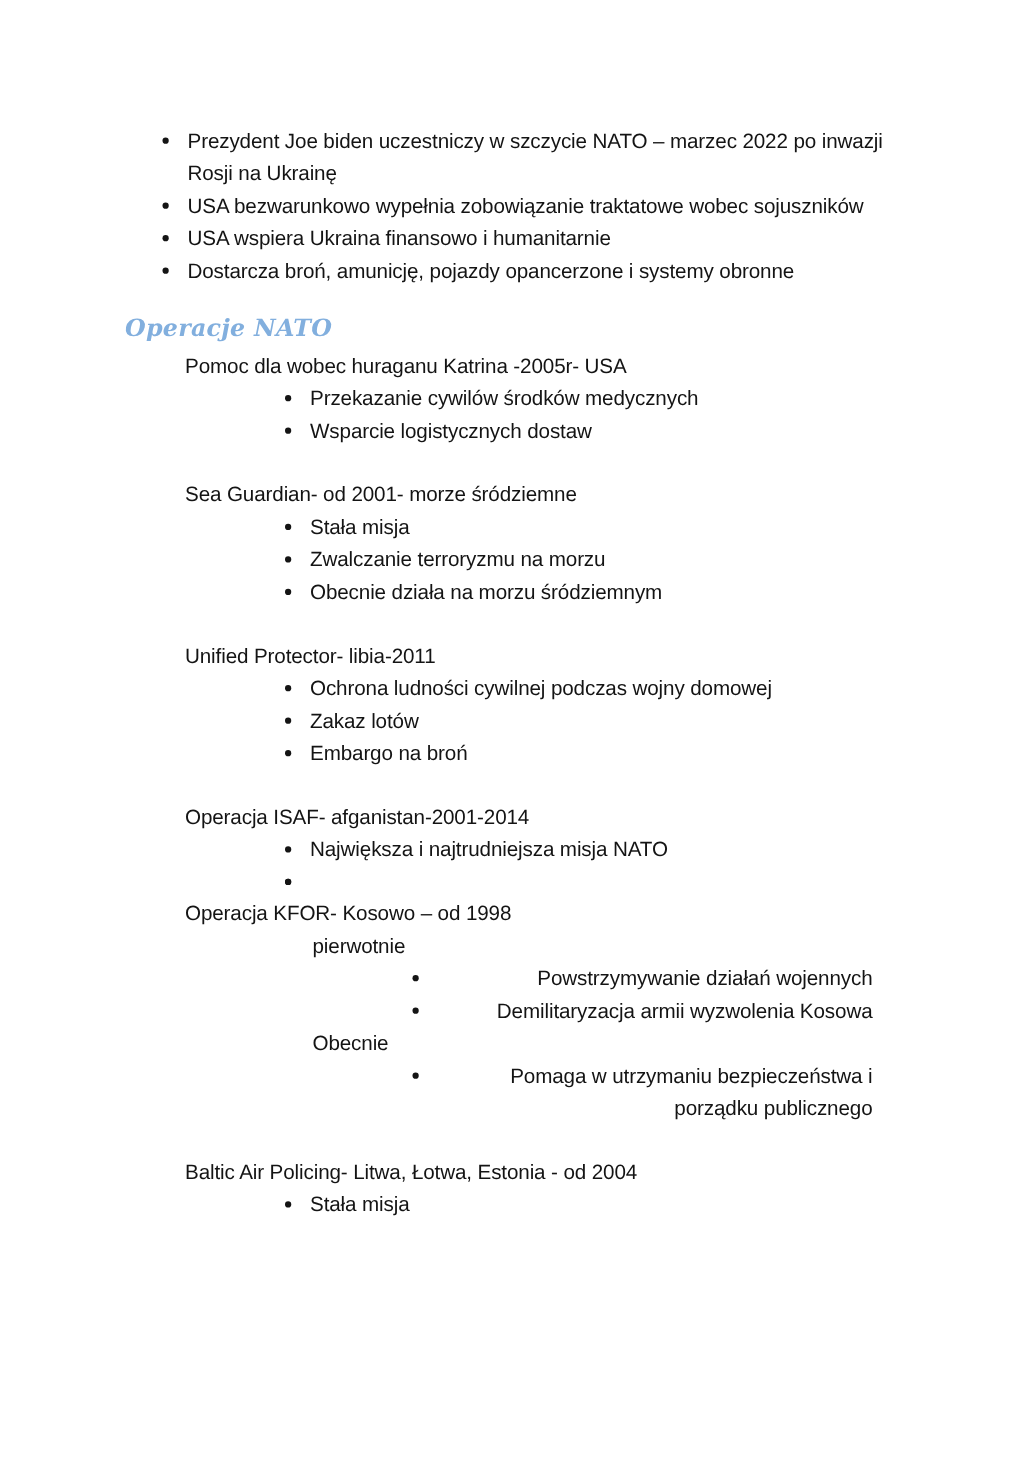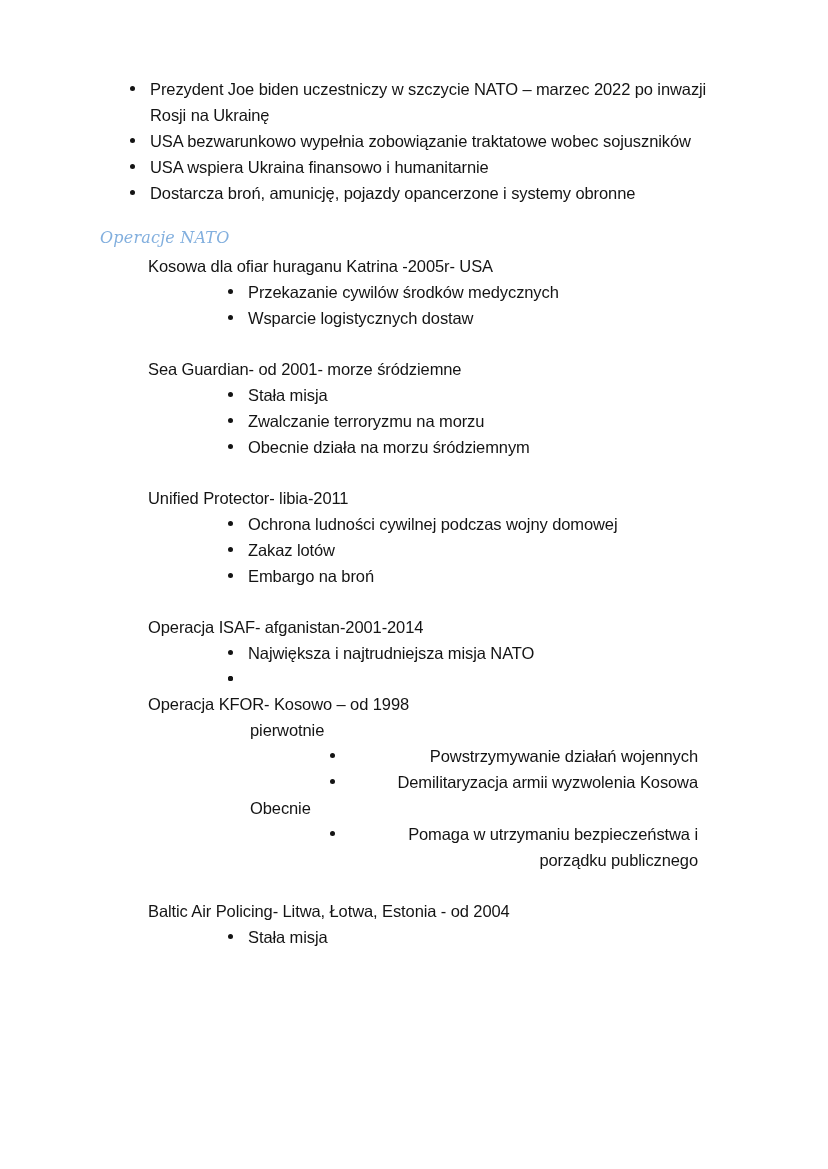--- a/index.html
+++ b/index.html
@@ -17,21 +17,21 @@
     overflow: hidden;
     position: relative;
   }
 
   .page {
     position: relative;
     width: 828px;
     height: 1135px;
     background: #ffffff;
     box-sizing: border-box;
-    padding: 76px 0 0 0;
+    padding: 100px 0 0 0;
   }
 
   
   .doc-text {
     font-size: 16.5px;
     line-height: 26px;
     letter-spacing: -0.1px;
     color: #141414;
   }
 
@@ -57,22 +57,22 @@
     height: 5px;
     border-radius: 50%;
     background: #141414;
   }
 
   
   .section-heading {
     margin: 22px 0 4px 100px;
     font-family: "DejaVu Serif", "Liberation Serif", serif;
     font-style: italic;
-    font-weight: 400;
-    font-size: 16px;
+    font-weight: 700;
+    font-size: 19px;
     letter-spacing: 0.2px;
     color: #82AFDE;
   }
 
   
   .ops-wrap {
     margin-top: 6px;
   }
   .op-group {
     margin-bottom: 25px;
@@ -138,21 +138,21 @@
       <span class="bullet"></span>
       <span>Dostarcza broń, amunicję, pojazdy opancerzone i systemy obronne</span>
     </li>
   </ul>
 
   <div class="section-heading">Operacje NATO</div>
 
   <div class="ops-wrap">
 
     <div class="op-group">
-      <div class="op-title doc-text">Kosowa dla ofiar huraganu Katrina -2005r- USA</div>
+      <div class="op-title doc-text">Pomoc dla wobec huraganu Katrina -2005r- USA</div>
       <ul class="list-l1">
         <li class="li-l1 doc-text">
           <span class="bullet"></span>
           <span>Przekazanie cywilów środków medycznych</span>
         </li>
         <li class="li-l1 doc-text">
           <span class="bullet"></span>
           <span>Wsparcie logistycznych dostaw</span>
         </li>
       </ul>

